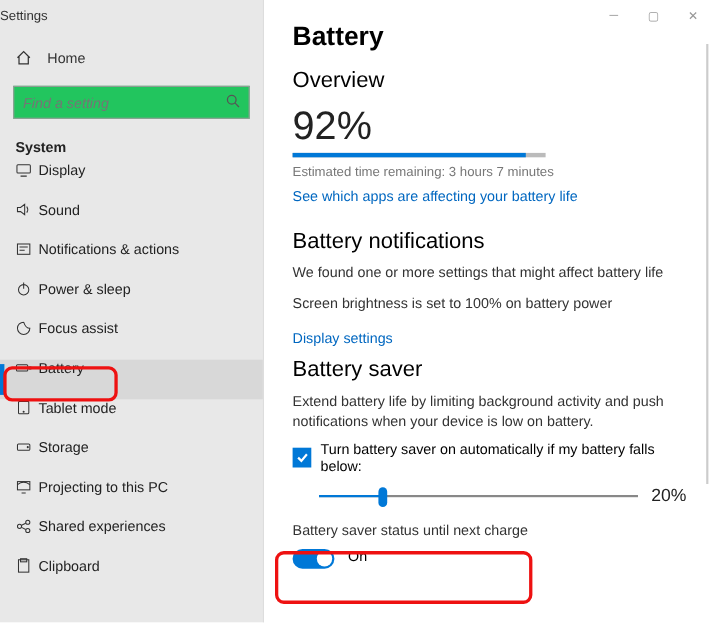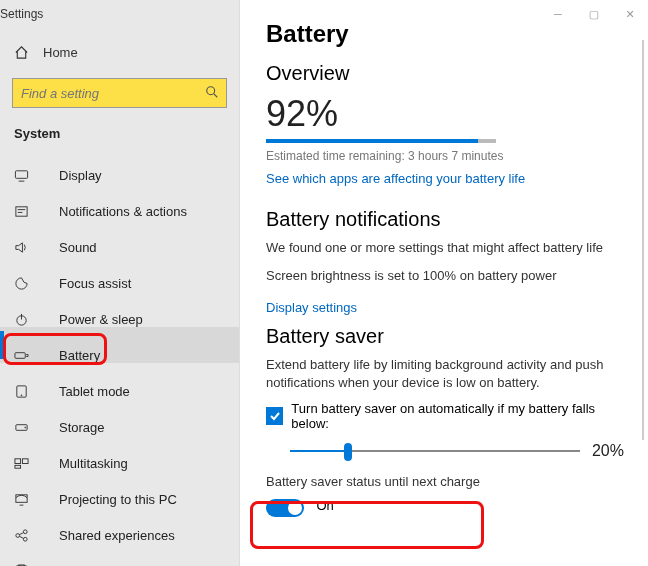--- a/index.html
+++ b/index.html
@@ -5,25 +5,25 @@
 * { box-sizing: border-box; margin: 0; padding: 0; font-family: "Segoe UI", sans-serif; }
 body { background: #fff; width: 648px; height: 566px; overflow: hidden; position: relative; }
 .window { display: flex; height: 100%; }
 .sidebar { width: 240px; background: #e8e8e8; border-right: 1px solid #ddd; display: flex; flex-direction: column; }
 .titlebar { height: 28px; display: flex; align-items: center; font-size: 12px; color: #333; }
 .winbtns { position: absolute; right: 0; top: 0; display: flex; }
 .winbtn { width: 36px; height: 28px; display: flex; align-items: center; justify-content: center; color: #999; font-size: 11px; }
 .home-row { display: flex; align-items: center; height: 36px; padding: 0 14px; gap: 14px; color: #333; font-size: 13px; margin-top: 6px; }
 .home-row svg { width: 15px; height: 15px; }
 .search { margin: 8px 12px; position: relative; }
-.search input { width: 100%; height: 30px; border: 1px solid #999; background: #fde047; padding: 0 28px 0 8px; font-size: 13px; font-style: italic; color: #555; outline: none; }
+.search input { width: 100%; height: 30px; border: 1px solid #999; background: #22c55e; padding: 0 28px 0 8px; font-size: 13px; font-style: italic; color: #555; outline: none; }
 .search .sicon { position: absolute; right: 8px; top: 7px; color: #666; }
 .section-label { font-weight: 600; font-size: 13px; padding: 10px 14px 6px; color: #222; }
 .navlist { flex: 1; overflow: hidden; }
-.navitem { display: flex; align-items: flex-end; height: 36px; padding: 0 14px; gap: 30px; font-size: 13px; color: #222; cursor: pointer; position: relative; }
+.navitem { display: flex; align-items: flex-start; height: 36px; padding: 0 14px; gap: 6px; font-size: 13px; color: #222; cursor: pointer; position: relative; }
 .navitem svg { width: 15px; height: 15px; flex-shrink: 0; }
 .navitem.selected { background: #d8d8d8; }
 .navitem.selected::before { content: ""; position: absolute; left: 0; top: 4px; bottom: 4px; width: 4px; background: #0078d7; }
 .main { flex: 1; padding: 20px 24px 0 26px; overflow: hidden; position: relative; }
 .h1 { font-size: 24px; font-weight: 600; margin-bottom: 14px; }
 .h2 { font-size: 20px; font-weight: 400; margin: 10px 0 8px; }
 .pct { font-size: 36px; font-weight: 300; color: #222; }
 .progress { width: 230px; height: 4px; background: #bbb; margin: 4px 0 6px; }
 .progress .fill { height: 100%; background: #0078d7; width: 92%; }
 .subtle { font-size: 12px; color: #777; }
@@ -70,72 +70,64 @@
     <div class="navlist">
       <div class="navitem">
           <svg viewBox="0 0 16 16" fill="none" stroke="#333">
             <rect x="1.5" y="3" width="13" height="8" rx="1"></rect>
             <path d="M5 14 H11"></path>
           </svg>
           <span>Display</span>
         </div>
       <div class="navitem">
           <svg viewBox="0 0 16 16" fill="none" stroke="#333">
+            <path d="M2 6 H5 L9 3 V13 L5 10 H2 Z M11 5 Q13 8 11 11"></path>
+          </svg>
+          <span>Sound</span>
+        </div>
+      <div class="navitem">
+          <svg viewBox="0 0 16 16" fill="none" stroke="#333">
             <rect x="2" y="3" width="12" height="10"></rect>
             <path d="M4 6 H12 M4 9 H9"></path>
           </svg>
           <span>Notifications &amp; actions</span>
         </div>
       <div class="navitem">
           <svg viewBox="0 0 16 16" fill="none" stroke="#333">
-            <path d="M2 6 H5 L9 3 V13 L5 10 H2 Z M11 5 Q13 8 11 11"></path>
-          </svg>
-          <span>Sound</span>
-        </div>
-      <div class="navitem">
-          <svg viewBox="0 0 16 16" fill="none" stroke="#333">
-            <path d="M8 2 A6 6 0 1 0 14 8 Q10 8 8 2"></path>
-          </svg>
-          <span>Focus assist</span>
-        </div>
-      <div class="navitem">
-          <svg viewBox="0 0 16 16" fill="none" stroke="#333">
             <circle cx="8" cy="9" r="5"></circle>
             <path d="M8 2 V8"></path>
           </svg>
           <span>Power &amp; sleep</span>
         </div>
+      <div class="navitem">
+          <svg viewBox="0 0 16 16" fill="none" stroke="#333">
+            <path d="M8 2 A6 6 0 1 0 14 8 Q10 8 8 2"></path>
+          </svg>
+          <span>Focus assist</span>
+        </div>
       <div class="navitem selected">
           <svg viewBox="0 0 16 16" fill="none" stroke="#333">
             <rect x="1" y="5" width="11" height="6" rx="1"></rect>
             <path d="M13 7 H15 V9 H13"></path>
           </svg>
           <span>Battery</span>
         </div>
       <div class="navitem">
           <svg viewBox="0 0 16 16" fill="none" stroke="#333">
             <rect x="3" y="2" width="10" height="12" rx="1"></rect>
             <circle cx="8" cy="12" r="0.5"></circle>
           </svg>
           <span>Tablet mode</span>
         </div>
       <div class="navitem">
           <svg viewBox="0 0 16 16" fill="none" stroke="#333">
             <rect x="2" y="5" width="12" height="6" rx="1"></rect>
             <circle cx="12" cy="8" r="0.5"></circle>
           </svg>
           <span>Storage</span>
-        </div>
-      <div class="navitem">
-          <svg viewBox="0 0 16 16" fill="none" stroke="#333">
-            <rect x="1" y="3" width="6" height="5"></rect>
-            <rect x="9" y="3" width="6" height="5"></rect>
-            <rect x="1" y="10" width="6" height="3"></rect>
-          </svg>
-          <span>Multitasking</span>
         </div>
       <div class="navitem">
           <svg viewBox="0 0 16 16" fill="none" stroke="#333">
             <rect x="2" y="3" width="12" height="8"></rect>
             <path d="M6 14 H10 M2 6 Q8 1 14 6"></path>
           </svg>
           <span>Projecting to this PC</span>
         </div>
       <div class="navitem">
           <svg viewBox="0 0 16 16" fill="none" stroke="#333">

